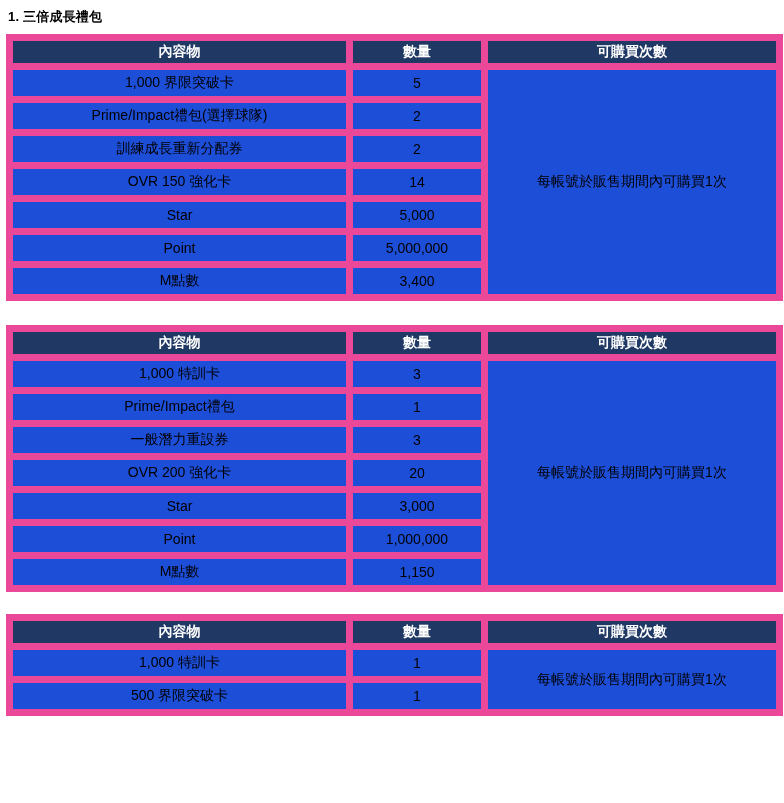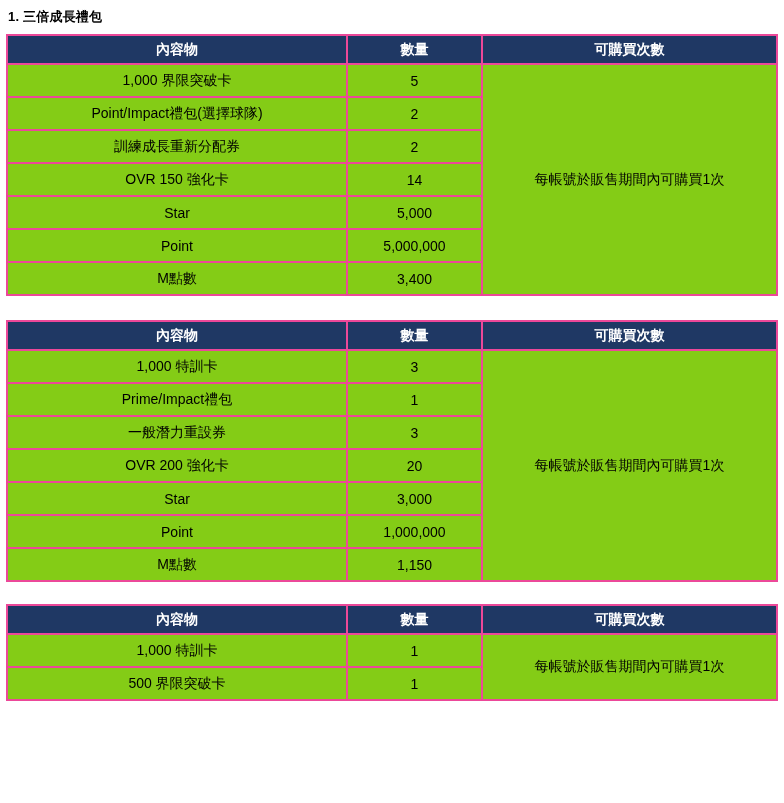--- a/index.html
+++ b/index.html
@@ -28,36 +28,36 @@
     margin: 0 0 8px 2px;
     letter-spacing: 0.2px;
   }
   table.pack-table {
     border-collapse: collapse;
     width: 770px;
     table-layout: fixed;
   }
   table.pack-table th,
   table.pack-table td {
-    border: 2px solid #ec4899;
+    border: 7px solid #ec4899;
     font-size: 14px;
     text-align: center;
     vertical-align: middle;
     padding: 0;
     height: 33px;
     box-sizing: border-box;
   }
   table.pack-table thead th {
     background: #1f3864;
     color: #ffffff;
     font-weight: bold;
     height: 29px;
   }
   table.pack-table tbody td {
-    background: #84cc16;
+    background: #1d4ed8;
     color: #000000;
     font-weight: normal;
   }
   td.limit-cell {
     font-size: 14px;
   }
   col.c-item { width: 340px; }
   col.c-qty  { width: 135px; }
   col.c-lim  { width: 295px; }
   .spacer-lg { height: 24px; }
@@ -83,21 +83,21 @@
           <th>可購買次數</th>
         </tr>
       </thead>
       <tbody>
         <tr>
           <td>1,000 界限突破卡</td>
           <td>5</td>
           <td class="limit-cell" rowspan="7">每帳號於販售期間內可購買1次</td>
         </tr>
         <tr>
-          <td>Point/Impact禮包(選擇球隊)</td>
+          <td>Prime/Impact禮包(選擇球隊)</td>
           <td>2</td>
         </tr>
         <tr>
           <td>訓練成長重新分配券</td>
           <td>2</td>
         </tr>
         <tr>
           <td>OVR 150 強化卡</td>
           <td>14</td>
         </tr>

